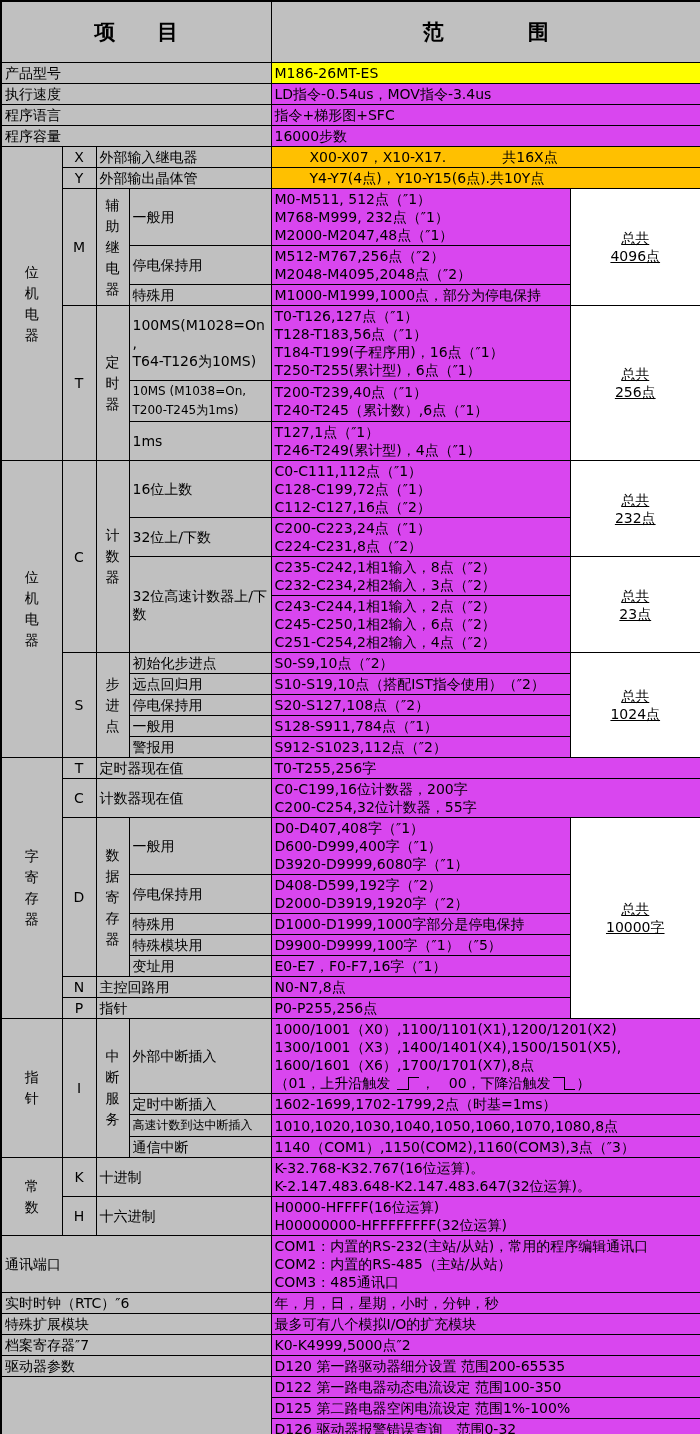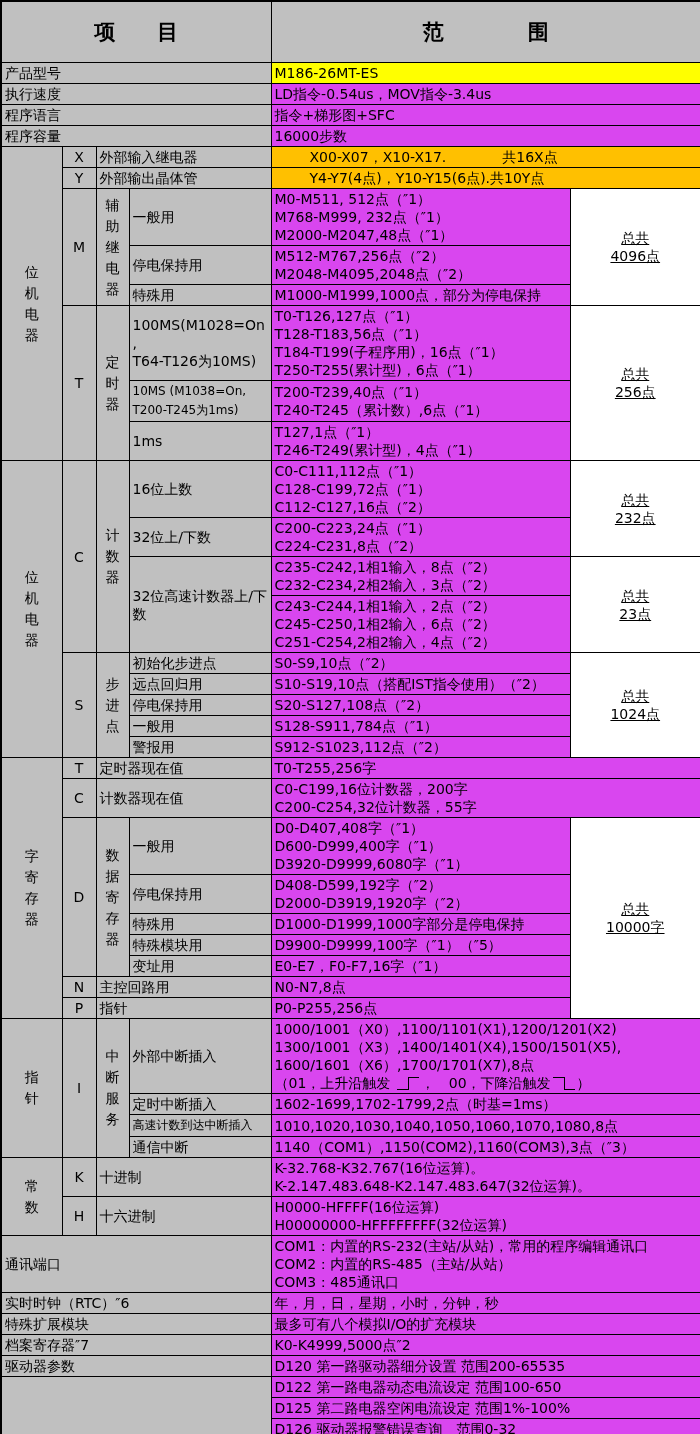--- a/index.html
+++ b/index.html
@@ -255,21 +255,21 @@
       <tr>
         <td colspan="4" class="c-label">档案寄存器″7</td>
         <td colspan="2" class="c-value">K0-K4999,5000点″2</td>
       </tr>
       <tr>
         <td colspan="4" class="c-label">驱动器参数</td>
         <td colspan="2" class="c-value">D120 第一路驱动器细分设置 范围200-65535</td>
       </tr>
       <tr>
         <td colspan="4" rowspan="4" class="c-label"></td>
-        <td colspan="2" class="c-value">D122 第一路电器动态电流设定 范围100-650</td>
+        <td colspan="2" class="c-value">D122 第一路电器动态电流设定 范围100-350</td>
       </tr>
       <tr>
         <td colspan="2" class="c-value">D125 第二路电器空闲电流设定 范围1%-100%</td>
       </tr>
       <tr>
         <td colspan="2" class="c-value">D126 驱动器报警错误查询　范围0-32</td>
       </tr>
       <tr>
         <td colspan="2" class="c-value">D127 驱动器使能设置　　　　BIT0电机1使能（0使能、1不使能）</td>
       </tr>

